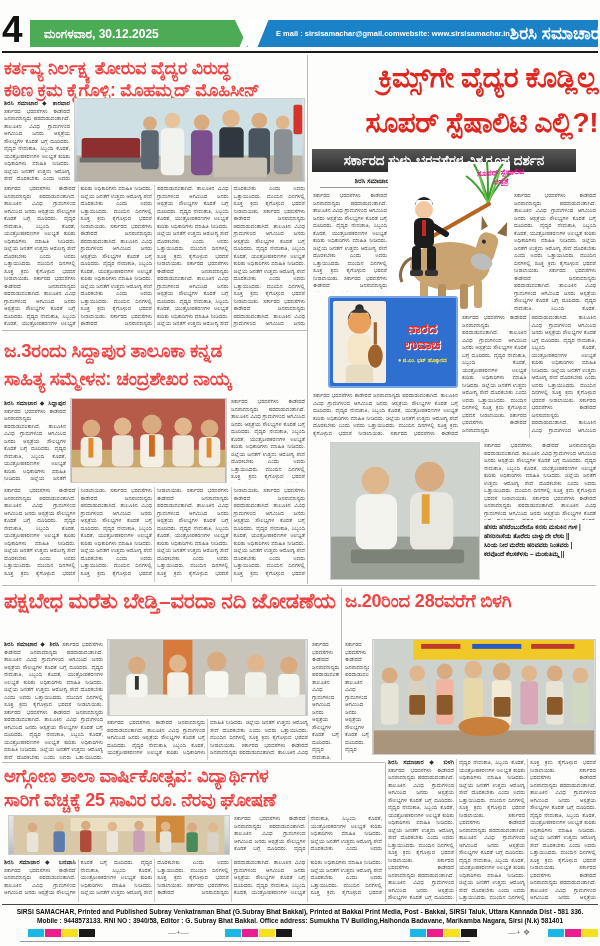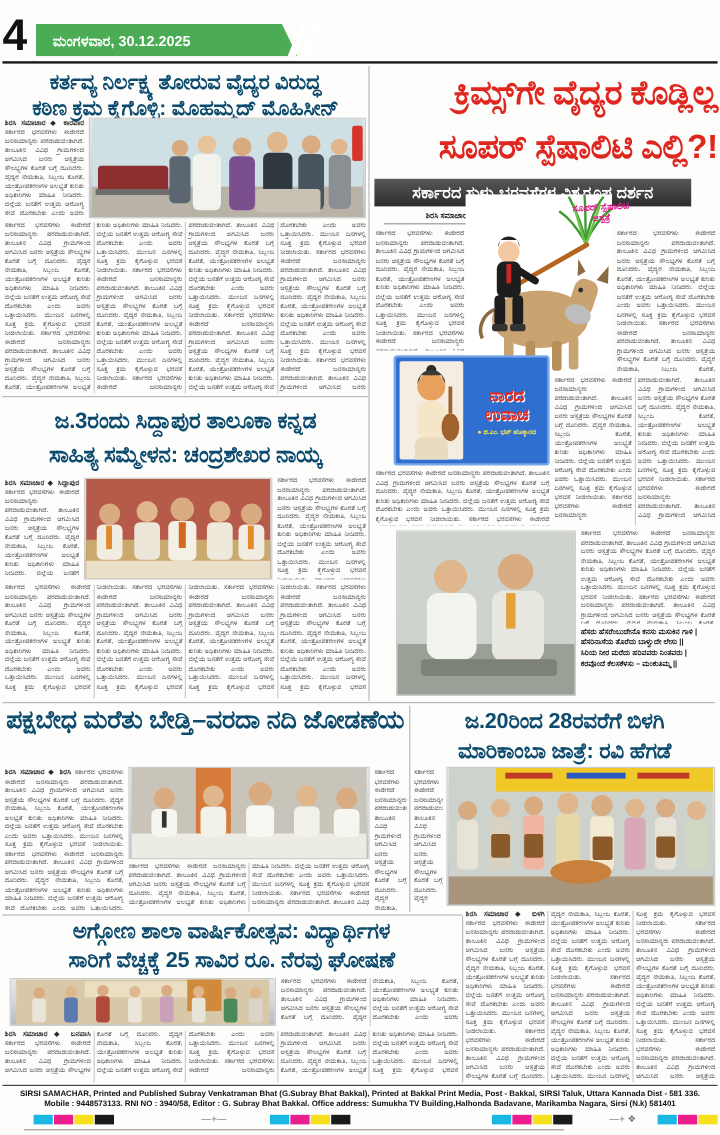--- a/index.html
+++ b/index.html
@@ -18,21 +18,21 @@
            display:flex;align-items:center;justify-content:space-between;
            padding:0 6px 0 22px;box-sizing:border-box;z-index:2;}
   .hdsmall{color:#fff;font-size:7.5px;font-weight:bold;white-space:nowrap;}
   .masthead{color:#fff;font-size:17px;font-weight:900;white-space:nowrap;}
   .toprule{left:2px;top:51px;width:596px;height:2px;background:#1a1a1a;}
   
   .vrule{width:1px;background:#b9b9b9;}
   .hrule{height:1px;background:#b9b9b9;}
   .hrule-dark{height:1px;background:#444;}
   
-  .hl{font-weight:bold;color:#0c4a6e;text-align:center;line-height:22px;font-size:17.5px;
+  .hl{font-weight:bold;color:#ef4444;line-height:22px;font-size:17.5px;
       letter-spacing:-0.2px;}
   .hl-red{font-weight:900;color:#e0271f;text-align:right;font-size:28px;line-height:45px;
           letter-spacing:-0.5px;}
   .subbar{background:linear-gradient(#585858,#2c2c2c);color:#fff;font-weight:bold;
           font-size:13.5px;display:flex;align-items:center;justify-content:center;}
   
   .tiny{font-size:5.5px;line-height:7.5px;color:#2b2b2b;text-align:justify;overflow:hidden;}
   .cols2{column-count:2;column-gap:5px;column-rule:1px solid #ccc;}
   .cols3{column-count:3;column-gap:5px;column-rule:1px solid #ccc;}
   .cols4{column-count:4;column-gap:5px;column-rule:1px solid #ccc;}
@@ -70,20 +70,25 @@
 <body>
 
 <div id="page">
 
   <div class="abs pageno">4</div>
   <div class="abs datebox">
     <span>ಮಂಗಳವಾರ, 30.12.2025</span>
   </div>
   <div class="abs stripe" style="left:245px"></div>
   <div class="abs stripe" style="left:256px"></div>
+  <div class="abs bluebox">
+    <span class="hdsmall">E mail : sirsisamachar@gmail.com</span>
+    <span class="hdsmall">website: www.sirsisamachar.in</span>
+    <span class="masthead">ಶಿರಸಿ ಸಮಾಚಾರ</span>
+  </div>
   <div class="abs toprule"></div>
 
   <div class="abs vrule" style="left:307px;top:55px;height:529px"></div>
   <div class="abs hrule" style="left:2px;top:330px;width:305px"></div>
   <div class="abs hrule" style="left:2px;top:585px;width:594px"></div>
   <div class="abs vrule" style="left:341px;top:588px;height:172px"></div>
   <div class="abs hrule" style="left:2px;top:762px;width:383px"></div>
   <div class="abs vrule" style="left:385px;top:763px;height:139px"></div>
   <div class="abs hrule-dark" style="left:2px;top:904px;width:596px"></div>
 
@@ -289,21 +294,20 @@
   </div>
   <div class="abs tiny" style="left:312px;top:641px;width:27px;height:118px">
     <span>ಸರ್ಕಾರದ ಭರವಸೆಗಳು ಈಡೇರದೆ ಜನಸಾಮಾನ್ಯರು ಪರದಾಡುವಂತಾಗಿದೆ. ತಾಲೂಕಿನ ವಿವಿಧ ಗ್ರಾಮಗಳಿಂದ ಆಗಮಿಸಿದ ಜನರು ಆಸ್ಪತ್ರೆಯ ಸೌಲಭ್ಯಗಳ ಕೊರತೆ ಬಗ್ಗೆ ದೂರಿದರು. ವೈದ್ಯರ ನೇಮಕಾತಿ, ಸಿಬ್ಬಂದಿ ಕೊರತೆ, ಯಂತ್ರೋಪಕರಣಗಳ ಅಲಭ್ಯತೆ ಕುರಿತು ಅಧಿಕಾರಿಗಳು ಮಾಹಿತಿ ನೀಡಿದರು. ಜಿಲ್ಲೆಯ ಜನತೆಗೆ ಉತ್ತಮ ಆರೋಗ್ಯ ಸೇವೆ ದೊರಕಬೇಕು ಎಂದು ಅವರು ಒತ್ತಾಯಿಸಿದರು. ಮುಂದಿನ ದಿನಗಳಲ್ಲಿ ಸೂಕ್ತ ಕ್ರಮ ಕೈಗೊಳ್ಳುವ ಭರವಸೆ ನೀಡಲಾಯಿತು. </span>
   </div>
   <div class="abs tiny cols2" style="left:107px;top:719px;width:201px;height:41px">
     <span>ಸರ್ಕಾರದ ಭರವಸೆಗಳು ಈಡೇರದೆ ಜನಸಾಮಾನ್ಯರು ಪರದಾಡುವಂತಾಗಿದೆ. ತಾಲೂಕಿನ ವಿವಿಧ ಗ್ರಾಮಗಳಿಂದ ಆಗಮಿಸಿದ ಜನರು ಆಸ್ಪತ್ರೆಯ ಸೌಲಭ್ಯಗಳ ಕೊರತೆ ಬಗ್ಗೆ ದೂರಿದರು. ವೈದ್ಯರ ನೇಮಕಾತಿ, ಸಿಬ್ಬಂದಿ ಕೊರತೆ, ಯಂತ್ರೋಪಕರಣಗಳ ಅಲಭ್ಯತೆ ಕುರಿತು ಅಧಿಕಾರಿಗಳು ಮಾಹಿತಿ ನೀಡಿದರು. ಜಿಲ್ಲೆಯ ಜನತೆಗೆ ಉತ್ತಮ ಆರೋಗ್ಯ ಸೇವೆ ದೊರಕಬೇಕು ಎಂದು ಅವರು ಒತ್ತಾಯಿಸಿದರು. ಮುಂದಿನ ದಿನಗಳಲ್ಲಿ ಸೂಕ್ತ ಕ್ರಮ ಕೈಗೊಳ್ಳುವ ಭರವಸೆ ನೀಡಲಾಯಿತು. ಸರ್ಕಾರದ ಭರವಸೆಗಳು ಈಡೇರದೆ ಜನಸಾಮಾನ್ಯರು ಪರದಾಡುವಂತಾಗಿದೆ. ತಾಲೂಕಿನ ವಿವಿಧ ಗ್ರಾಮಗಳಿಂದ ಆಗಮಿಸಿದ ಜನರು ಆಸ್ಪತ್ರೆಯ ಸೌಲಭ್ಯಗಳ ಕೊರತೆ ಬಗ್ಗೆ ದೂರಿದರು. ವೈದ್ಯರ ನೇಮಕಾತಿ, ಸಿಬ್ಬಂದಿ ಕೊರತೆ, ಯಂತ್ರೋಪಕರಣಗಳ ಅಲಭ್ಯತೆ ಕುರಿತು ಅಧಿಕಾರಿಗಳು ಮಾಹಿತಿ ನೀಡಿದರು. ಜಿಲ್ಲೆಯ ಜನತೆಗೆ ಉತ್ತಮ ಆರೋಗ್ಯ ಸೇವೆ ದೊರಕಬೇಕು ಎಂದು ಅವರು ಒತ್ತಾಯಿಸಿದರು. ಮುಂದಿನ ದಿನಗಳಲ್ಲಿ ಸೂಕ್ತ ಕ್ರಮ ಕೈಗೊಳ್ಳುವ ಭರವಸೆ ನೀಡಲಾಯಿತು. </span>
   </div>
 
   <div class="abs hl" style="left:345px;top:589px;width:251px;font-size:18px;line-height:25px">
     <div>ಜ.20ರಿಂದ 28ರವರೆಗೆ ಬಿಳಗಿ</div>
-    <div>ಮಾರಿಕಾಂಬಾ ಜಾತ್ರೆ: ರವಿ ಹೆಗಡೆ</div>
   </div>
   <div class="abs tiny" style="left:345px;top:641px;width:24px;height:114px">
     <span>ಸರ್ಕಾರದ ಭರವಸೆಗಳು ಈಡೇರದೆ ಜನಸಾಮಾನ್ಯರು ಪರದಾಡುವಂತಾಗಿದೆ. ತಾಲೂಕಿನ ವಿವಿಧ ಗ್ರಾಮಗಳಿಂದ ಆಗಮಿಸಿದ ಜನರು ಆಸ್ಪತ್ರೆಯ ಸೌಲಭ್ಯಗಳ ಕೊರತೆ ಬಗ್ಗೆ ದೂರಿದರು. ವೈದ್ಯರ ನೇಮಕಾತಿ, ಸಿಬ್ಬಂದಿ ಕೊರತೆ, ಯಂತ್ರೋಪಕರಣಗಳ ಅಲಭ್ಯತೆ ಕುರಿತು ಅಧಿಕಾರಿಗಳು ಮಾಹಿತಿ ನೀಡಿದರು. ಜಿಲ್ಲೆಯ ಜನತೆಗೆ ಉತ್ತಮ ಆರೋಗ್ಯ ಸೇವೆ ದೊರಕಬೇಕು ಎಂದು ಅವರು ಒತ್ತಾಯಿಸಿದರು. ಮುಂದಿನ ದಿನಗಳಲ್ಲಿ ಸೂಕ್ತ ಕ್ರಮ ಕೈಗೊಳ್ಳುವ ಭರವಸೆ ನೀಡಲಾಯಿತು. </span>
   </div>
   <div class="abs photo" style="left:372px;top:639px;width:224px;height:116px">
     <svg viewBox="0 0 224 116">
       <rect width="224" height="116" fill="#cdd2cc"></rect>
       <rect x="40" y="0" width="184" height="20" fill="#f0c929"></rect>
       <rect x="48" y="4" width="40" height="5" fill="#c03a2a"></rect>
         <rect x="100" y="4" width="50" height="5" fill="#2a5ac0"></rect>

